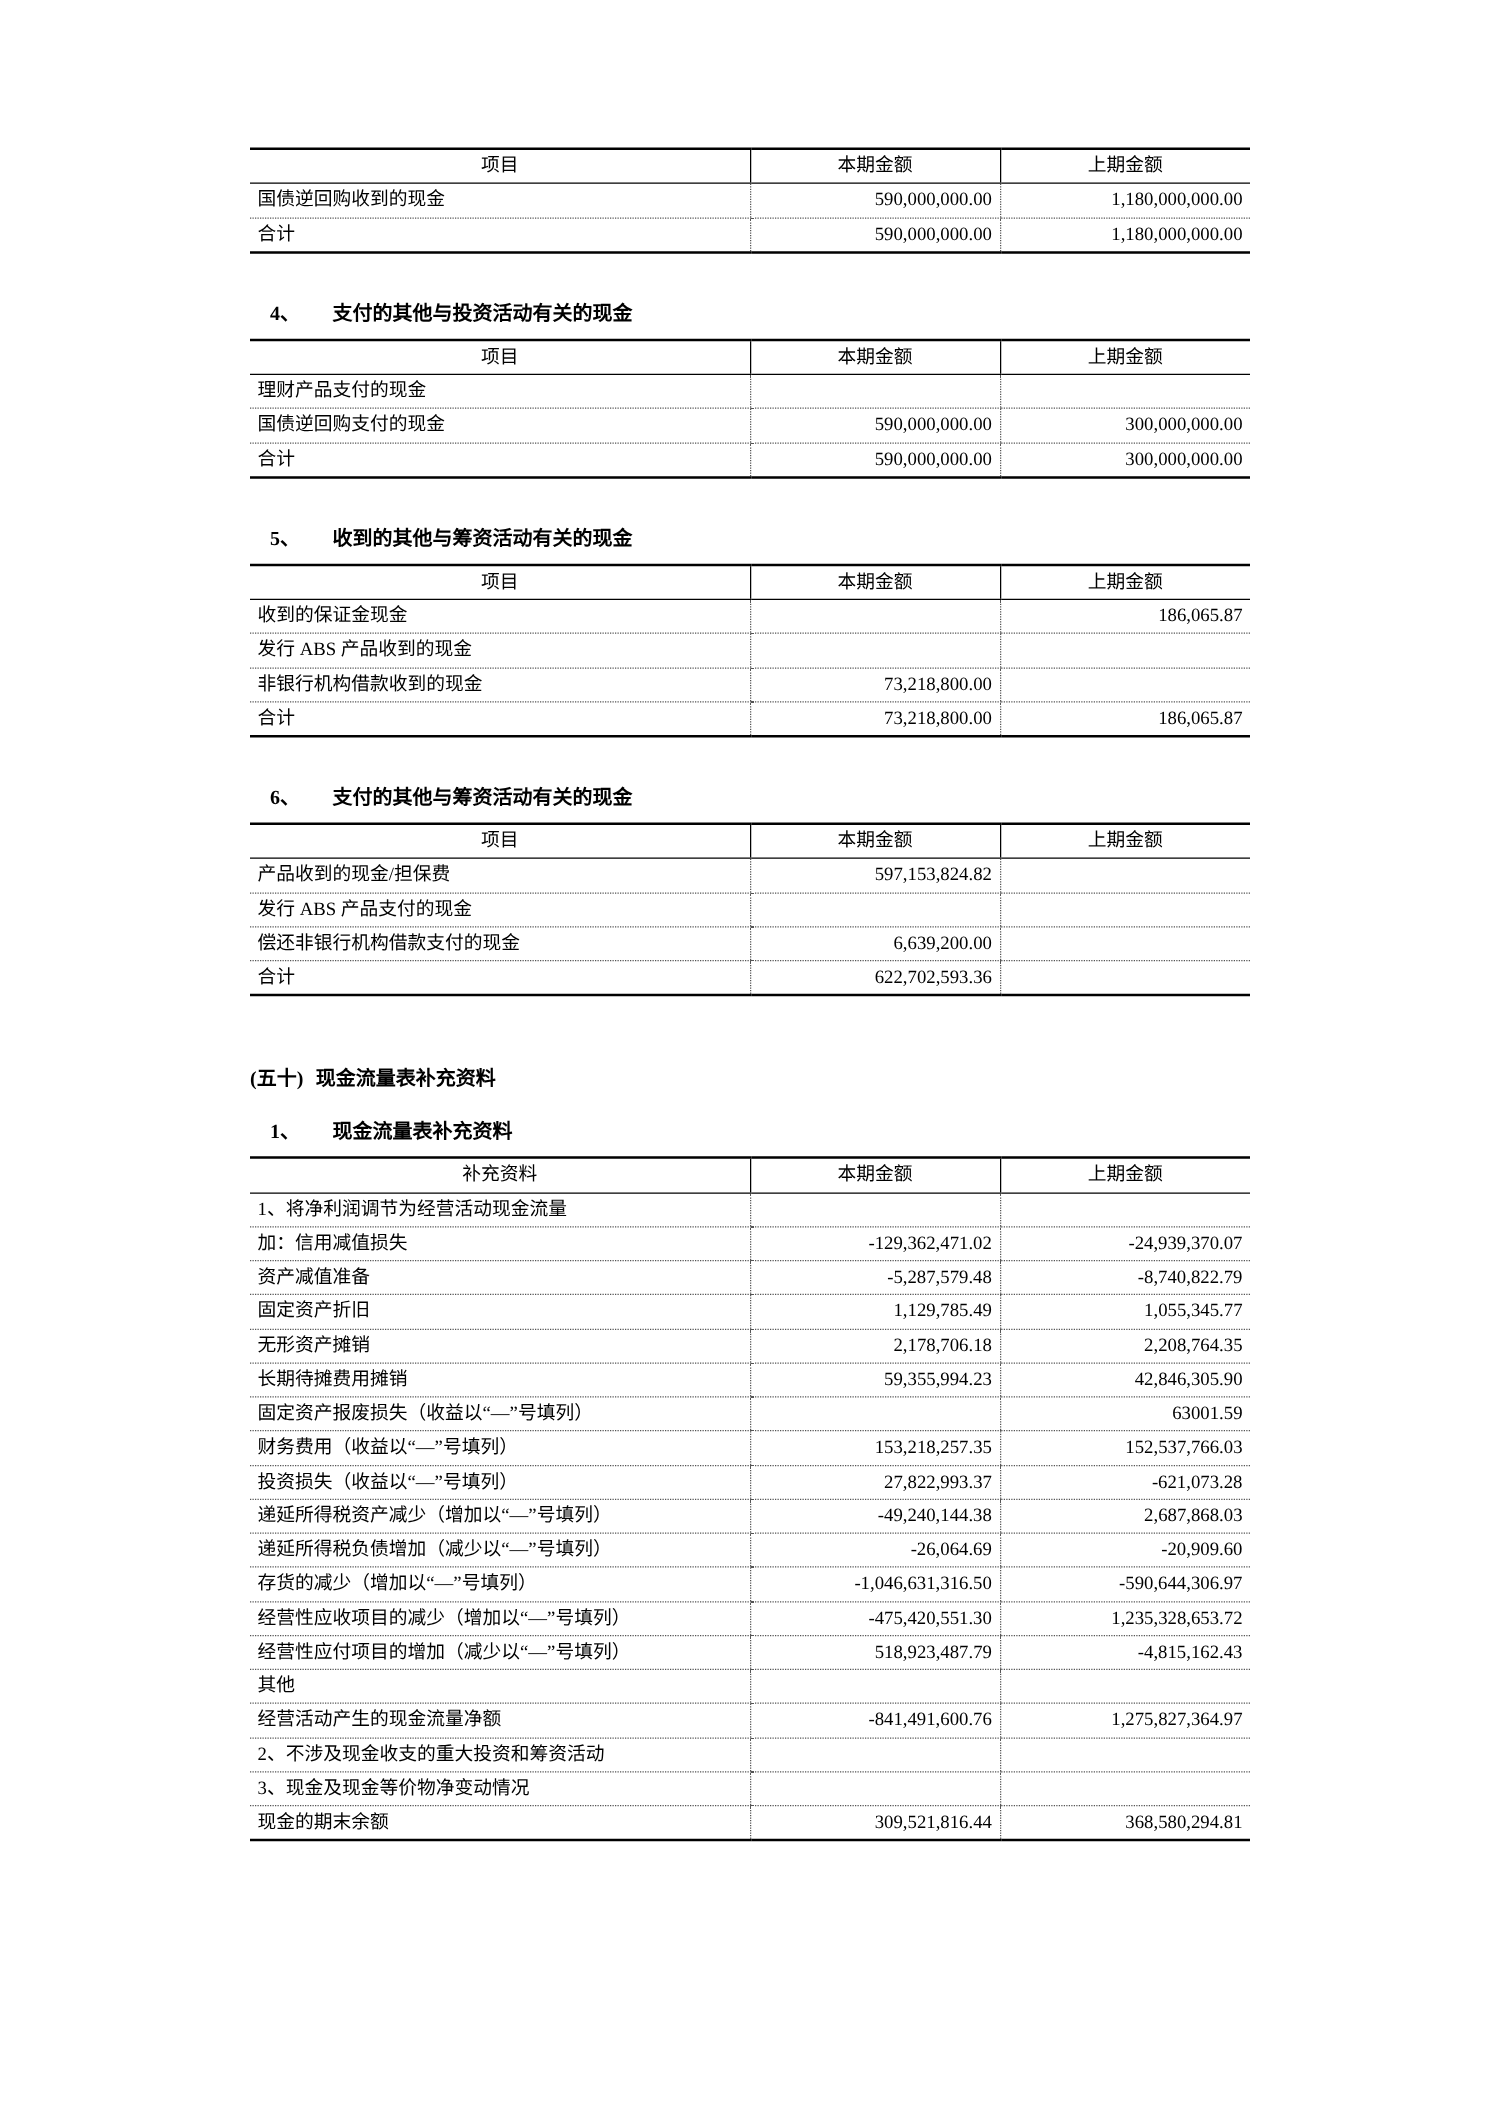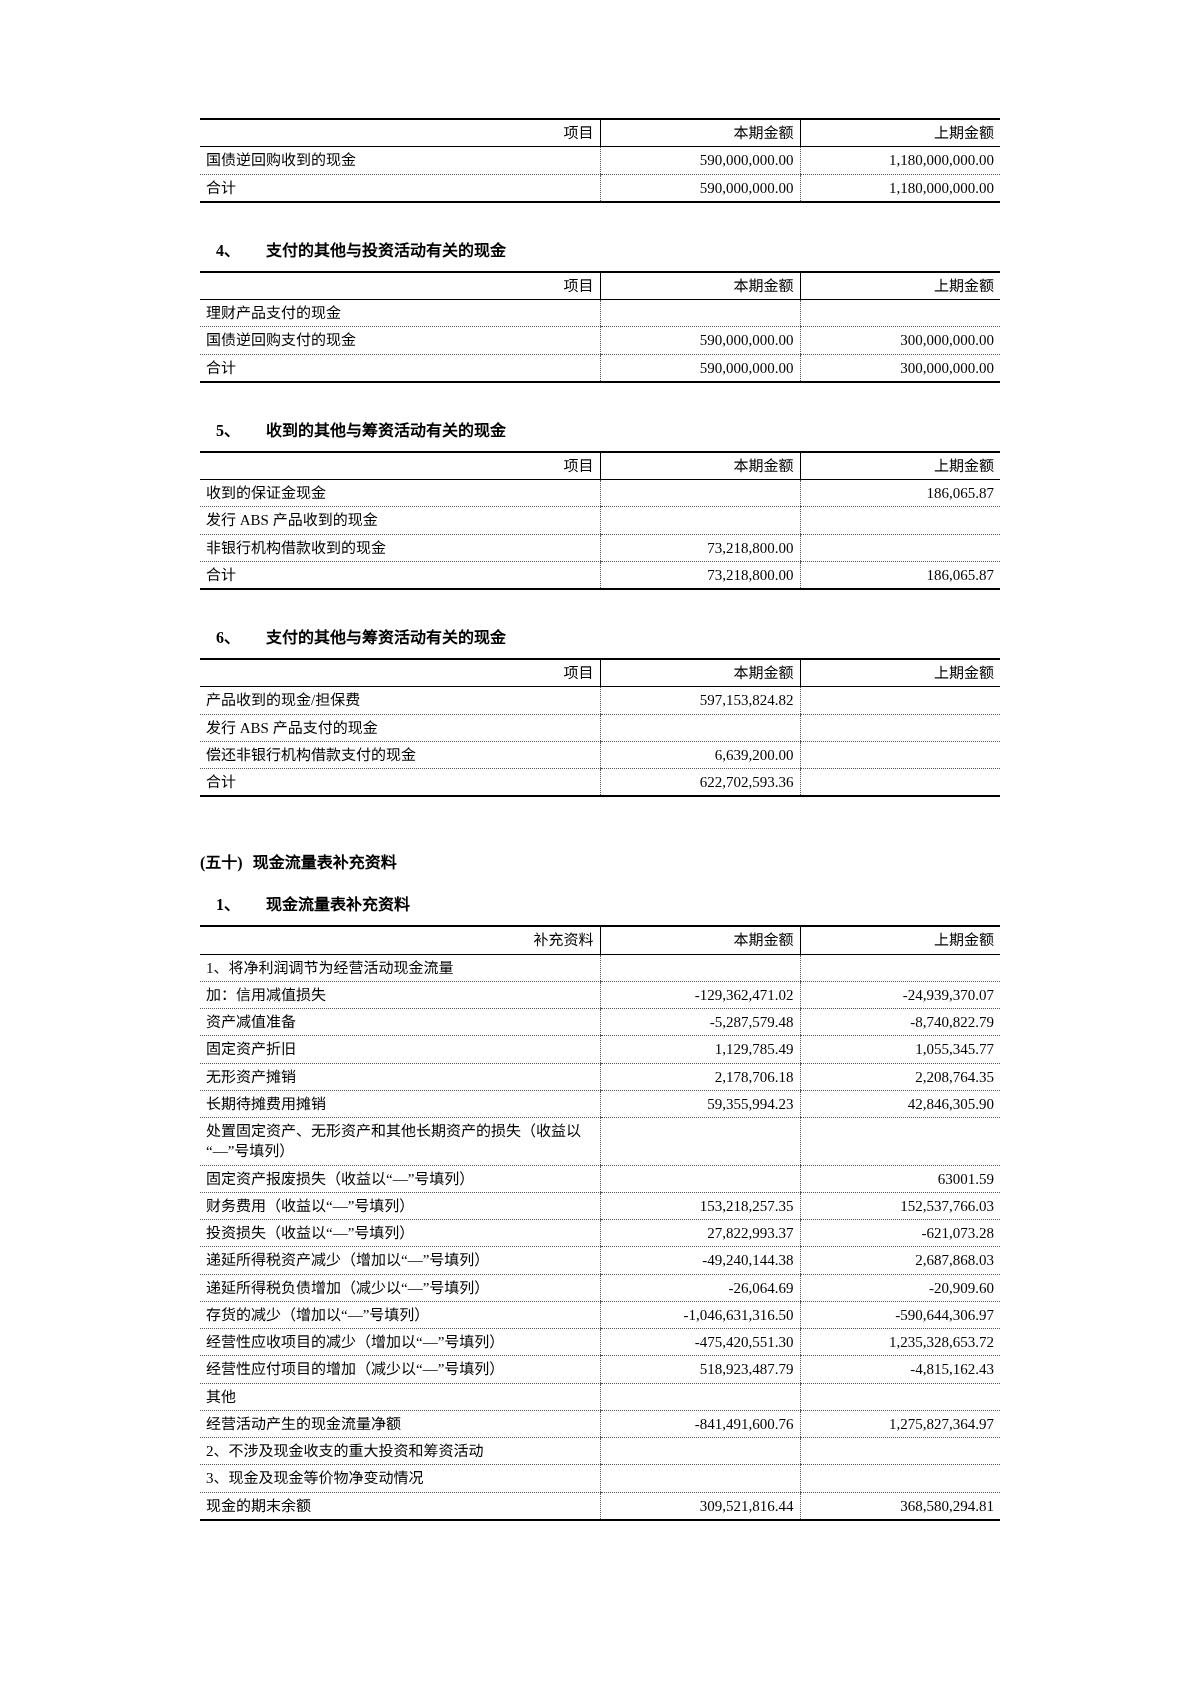--- a/index.html
+++ b/index.html
@@ -29,21 +29,21 @@
   table.fin col.c1{width:400px;}
   table.fin col.c2{width:200px;}
   table.fin col.c3{width:200px;}
   table.fin th, table.fin td{
     padding:3px 6px;
     line-height:1.35;
     vertical-align:middle;
     font-weight:normal;
   }
   table.fin thead th{
-    text-align:right;
+    text-align:center;
     border-top:2px solid #000;
     border-bottom:1.2px solid #000;
   }
   table.fin tbody td{
     border-bottom:1px dotted #555;
   }
   table.fin tbody tr:last-child td{
     border-bottom:2px solid #000;
   }
   table.fin td.sep-l{border-left:1px dotted #555;}
@@ -281,25 +281,20 @@
             <td class="txt">无形资产摊销</td>
             <td class="num sep-l">2,178,706.18</td>
             <td class="num sep-l">2,208,764.35</td>
           </tr>
           <tr>
             <td class="txt">长期待摊费用摊销</td>
             <td class="num sep-l">59,355,994.23</td>
             <td class="num sep-l">42,846,305.90</td>
           </tr>
           <tr>
-            <td class="txt wrap2">处置固定资产、无形资产和其他长期资产的损失（收益以“—”号填列）</td>
-            <td class="num sep-l"></td>
-            <td class="num sep-l"></td>
-          </tr>
-          <tr>
             <td class="txt">固定资产报废损失（收益以“—”号填列）</td>
             <td class="num sep-l"></td>
             <td class="num sep-l">63001.59</td>
           </tr>
           <tr>
             <td class="txt">财务费用（收益以“—”号填列）</td>
             <td class="num sep-l">153,218,257.35</td>
             <td class="num sep-l">152,537,766.03</td>
           </tr>
           <tr>

